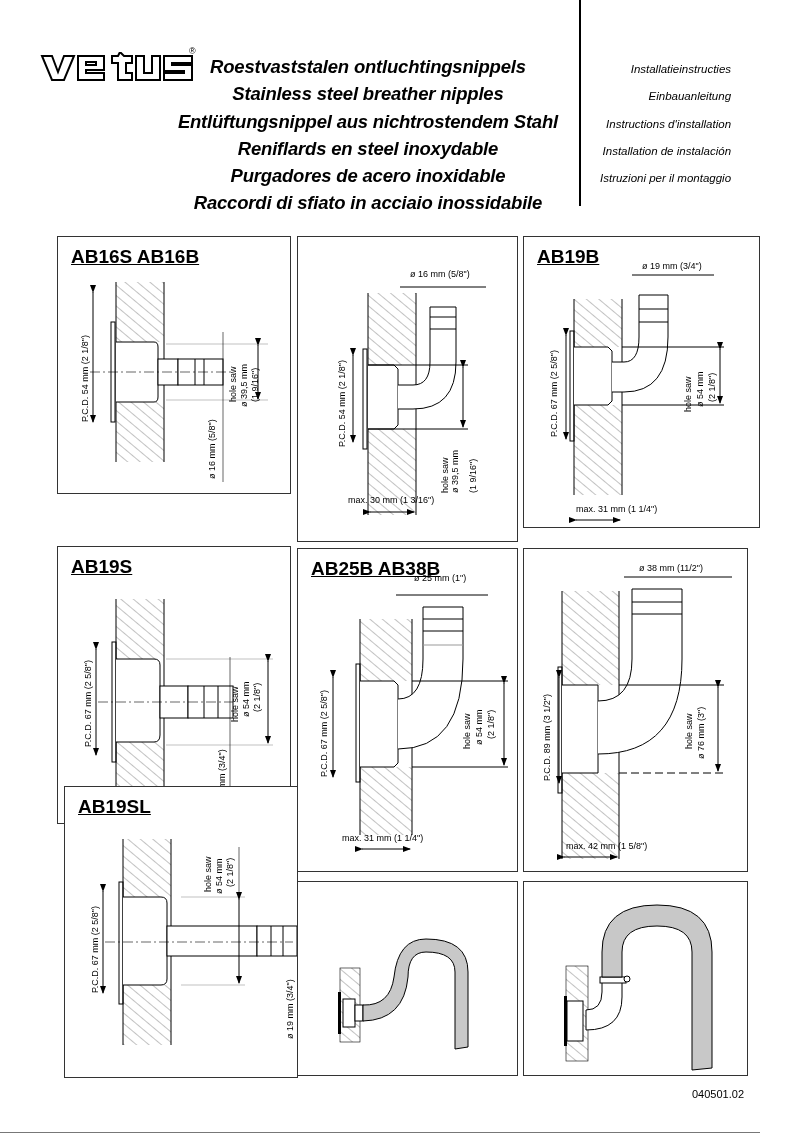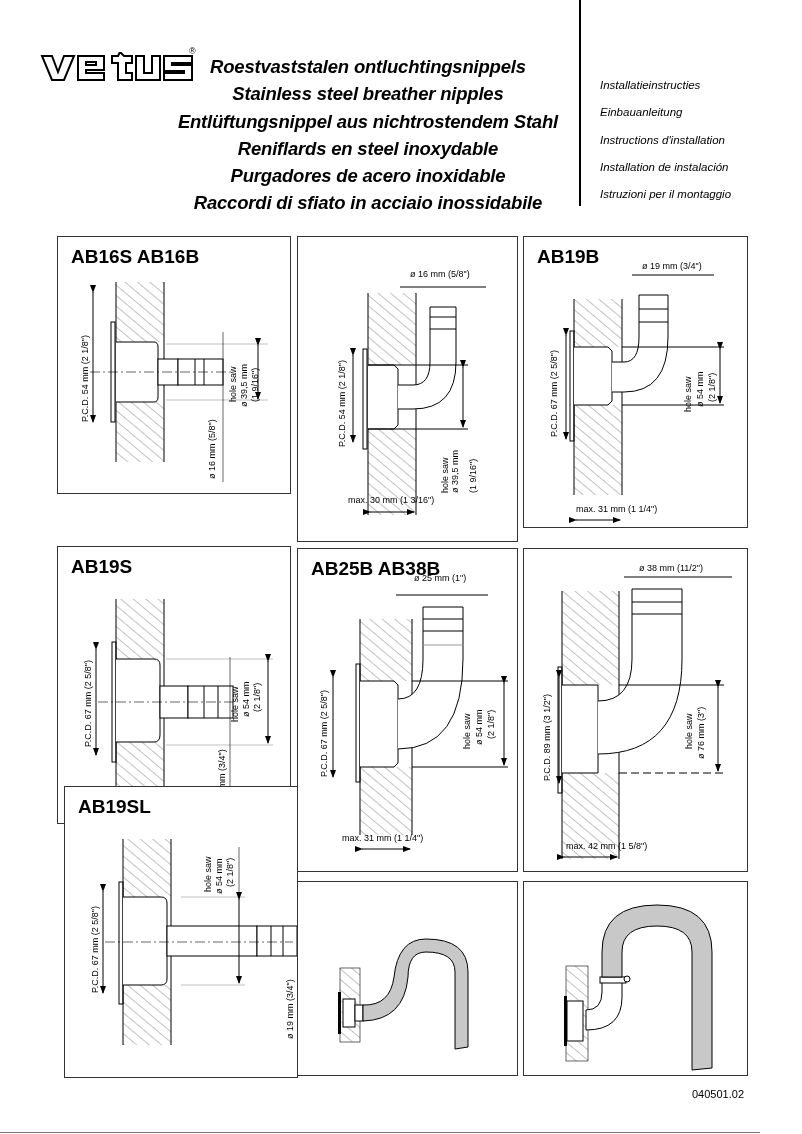--- a/index.html
+++ b/index.html
@@ -2,24 +2,24 @@
 <html><head>
 <meta charset="utf-8">
 <style>
   html,body{margin:0;padding:0;background:#fff;}
   body{width:802px;height:1134px;position:relative;overflow:hidden;font-family:"Liberation Sans",sans-serif;color:#000;}
   .logo{position:absolute;left:40px;top:52px;width:160px;height:30px;}
   .reg{position:absolute;left:189px;top:46px;font-size:9px;}
   .titles{position:absolute;right:244px;top:53px;text-align:center;}
   .titles div{font-weight:bold;font-style:italic;font-size:18.5px;line-height:27.3px;letter-spacing:-0.2px;white-space:nowrap;}
   .vline{position:absolute;left:579px;top:0;width:2px;height:206px;background:#000;}
-  .subs{position:absolute;left:600px;top:72px;}
+  .subs{position:absolute;left:600px;top:56px;text-align:right;}
   .subs div{font-style:italic;font-size:11.5px;line-height:27.3px;white-space:nowrap;}
   .panel{position:absolute;border:1px solid #333;background:#fff;}
-  .ptitle{position:absolute;left:13px;top:9px;font-weight:bold;font-size:19px;white-space:nowrap;}
+  .ptitle{position:absolute;left:13px;top:9px;font-weight:bold;font-size:19px;white-space:nowrap;text-decoration:underline;}
   .panel svg{position:absolute;left:0;top:0;}
   .dim{font-family:"Liberation Sans",sans-serif;font-size:9px;fill:#000;}
   .docno{position:absolute;right:58px;top:1088px;font-size:11px;}
   .botline{position:absolute;left:0;top:1132px;width:760px;height:1px;background:#777;}
 </style>
 </head>
 <body>
 
 <svg class="logo" viewBox="0 0 160 30" width="160" height="30">
   <g fill="none" stroke="#000" stroke-width="2">
@@ -106,21 +106,21 @@
     <text class="dim" x="112" y="40">ø 16 mm (5/8")</text>
     <text class="dim" transform="translate(47,210) rotate(-90)">P.C.D. 54 mm (2 1/8")</text>
     <text class="dim" transform="translate(150,256) rotate(-90)">hole saw</text>
     <text class="dim" transform="translate(160,256) rotate(-90)">ø 39,5 mm</text>
     <text class="dim" transform="translate(178,256) rotate(-90)">(1 9/16")</text>
     <text class="dim" x="50" y="266">max. 30 mm (1 3/16")</text>
     <line x1="72" y1="275" x2="116" y2="275" stroke="#000" marker-start="url(#arr)" marker-end="url(#arr)"></line>
   </svg>
 </div>
 
-<div class="panel" style="left:523px;top:236px;width:223px;height:290px;">
+<div class="panel" style="left:523px;top:236px;width:223px;height:290px;padding-left:12px;">
   <div class="ptitle">AB19B</div>
   <svg width="223" height="290">
     <rect x="50" y="62" width="48" height="48" fill="url(#hatch)"></rect>
     <rect x="50" y="168" width="48" height="90" fill="url(#hatch)"></rect>
     <line x1="50" y1="62" x2="50" y2="258" stroke="#000"></line>
       <line x1="98" y1="62" x2="98" y2="258" stroke="#000"></line>
     <rect x="46" y="94" width="4" height="110" fill="none" stroke="#000"></rect>
     <path d="M50 110 L84 110 L88 114 L88 164 L84 168 L50 168" fill="#fff" stroke="#000"></path>
     <path d="M88 125 L100 125 Q115 125 115 100 L115 58 L144 58 L144 100 Q144 155 100 155 L88 155" fill="#fff" stroke="#000"></path>
     <line x1="115" y1="72" x2="144" y2="72" stroke="#000"></line>

